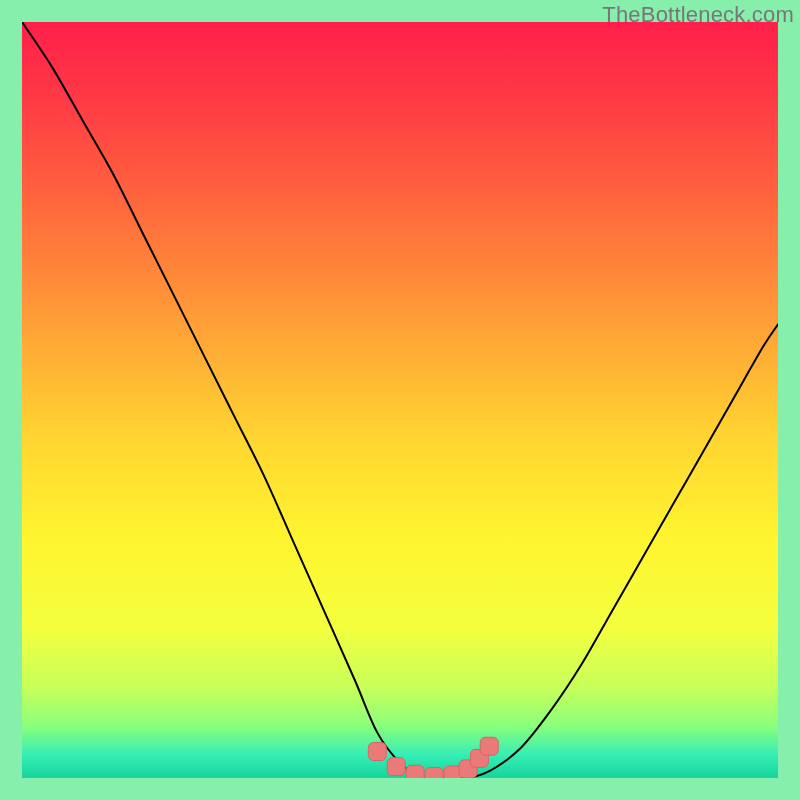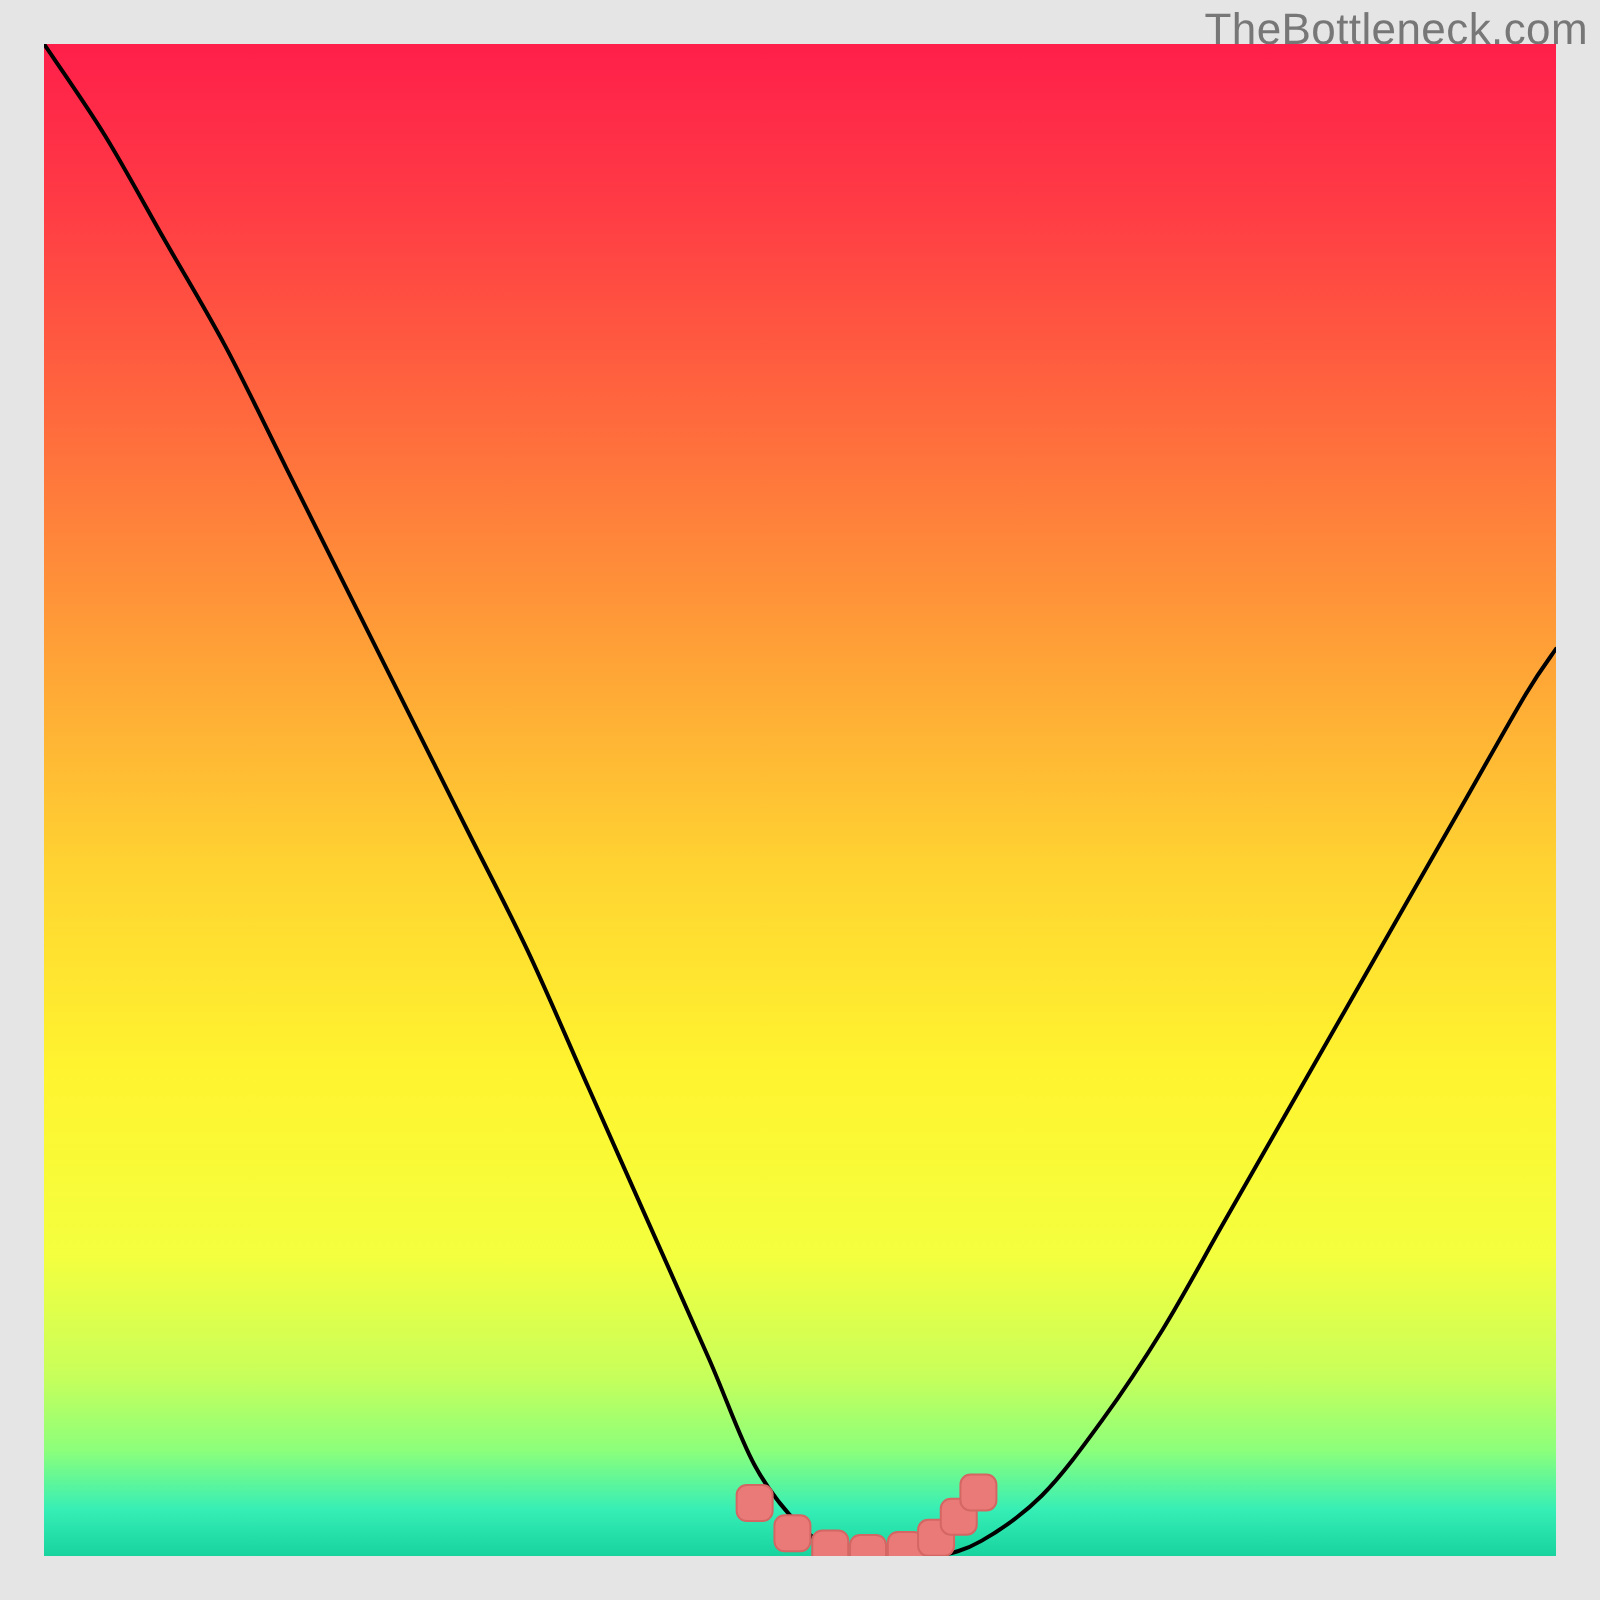--- a/index.html
+++ b/index.html
@@ -10,21 +10,21 @@
     background: #000;
     overflow: hidden;
     font-family: Arial, Helvetica, sans-serif;
   }
   .frame {
     position: absolute;
     left: 0;
     top: 0;
     width: 800px;
     height: 800px;
-    background: #e5e5e5;
+    background: #86efac;
   }
   .plot {
     position: absolute;
     left: 22px;
     top: 22px;
     width: 756px;
     height: 756px;
     overflow: hidden;
   }
   .watermark {

